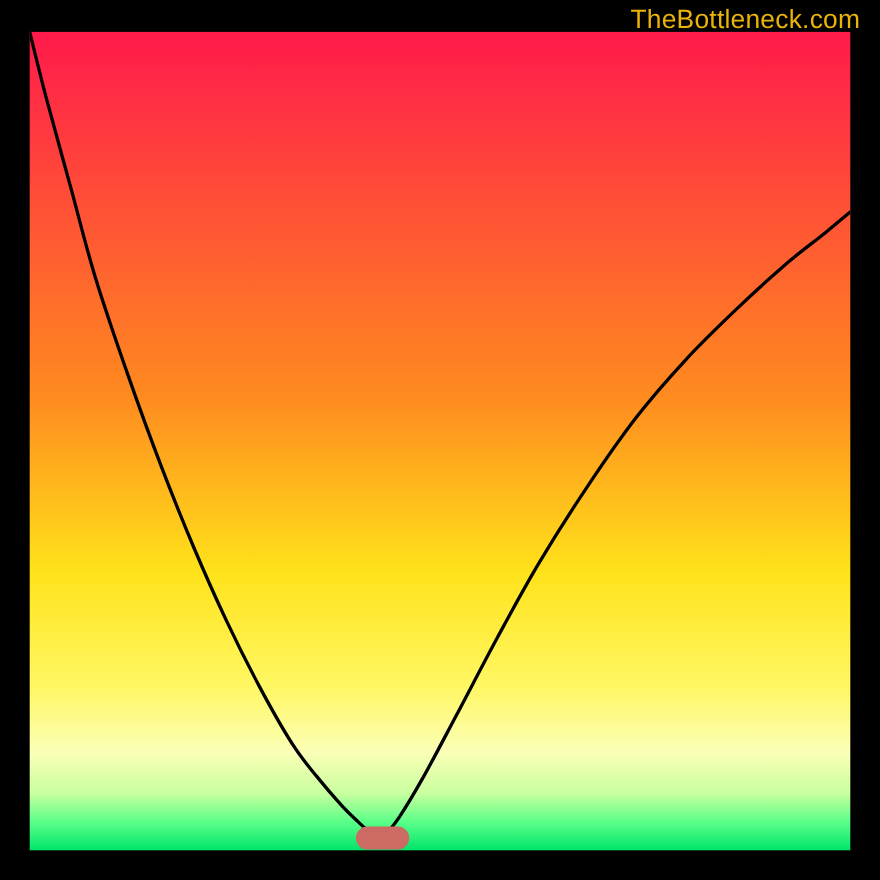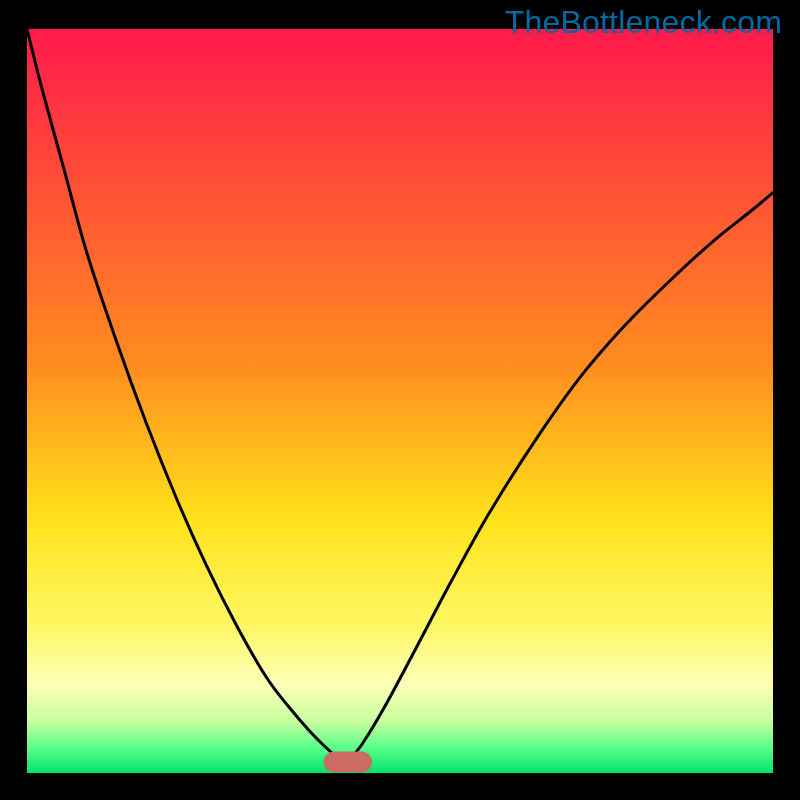--- a/index.html
+++ b/index.html
@@ -13,22 +13,22 @@
   .canvas {
     position: relative;
     width: 800px;
     height: 800px;
   }
   .watermark {
     position: absolute;
     top: 4px;
     right: 18px;
     font-family: Arial, Helvetica, sans-serif;
-    font-size: 32px;
-    color: #0369a1;
+    font-size: 24px;
+    color: #eab308;
     font-weight: 500;
     letter-spacing: 0.2px;
   }
   svg { display: block; }
 </style>
 </head>
 <body>
 
 <div class="canvas">
   <svg id="chart-svg" width="800" height="800" viewBox="0 0 800 800">

